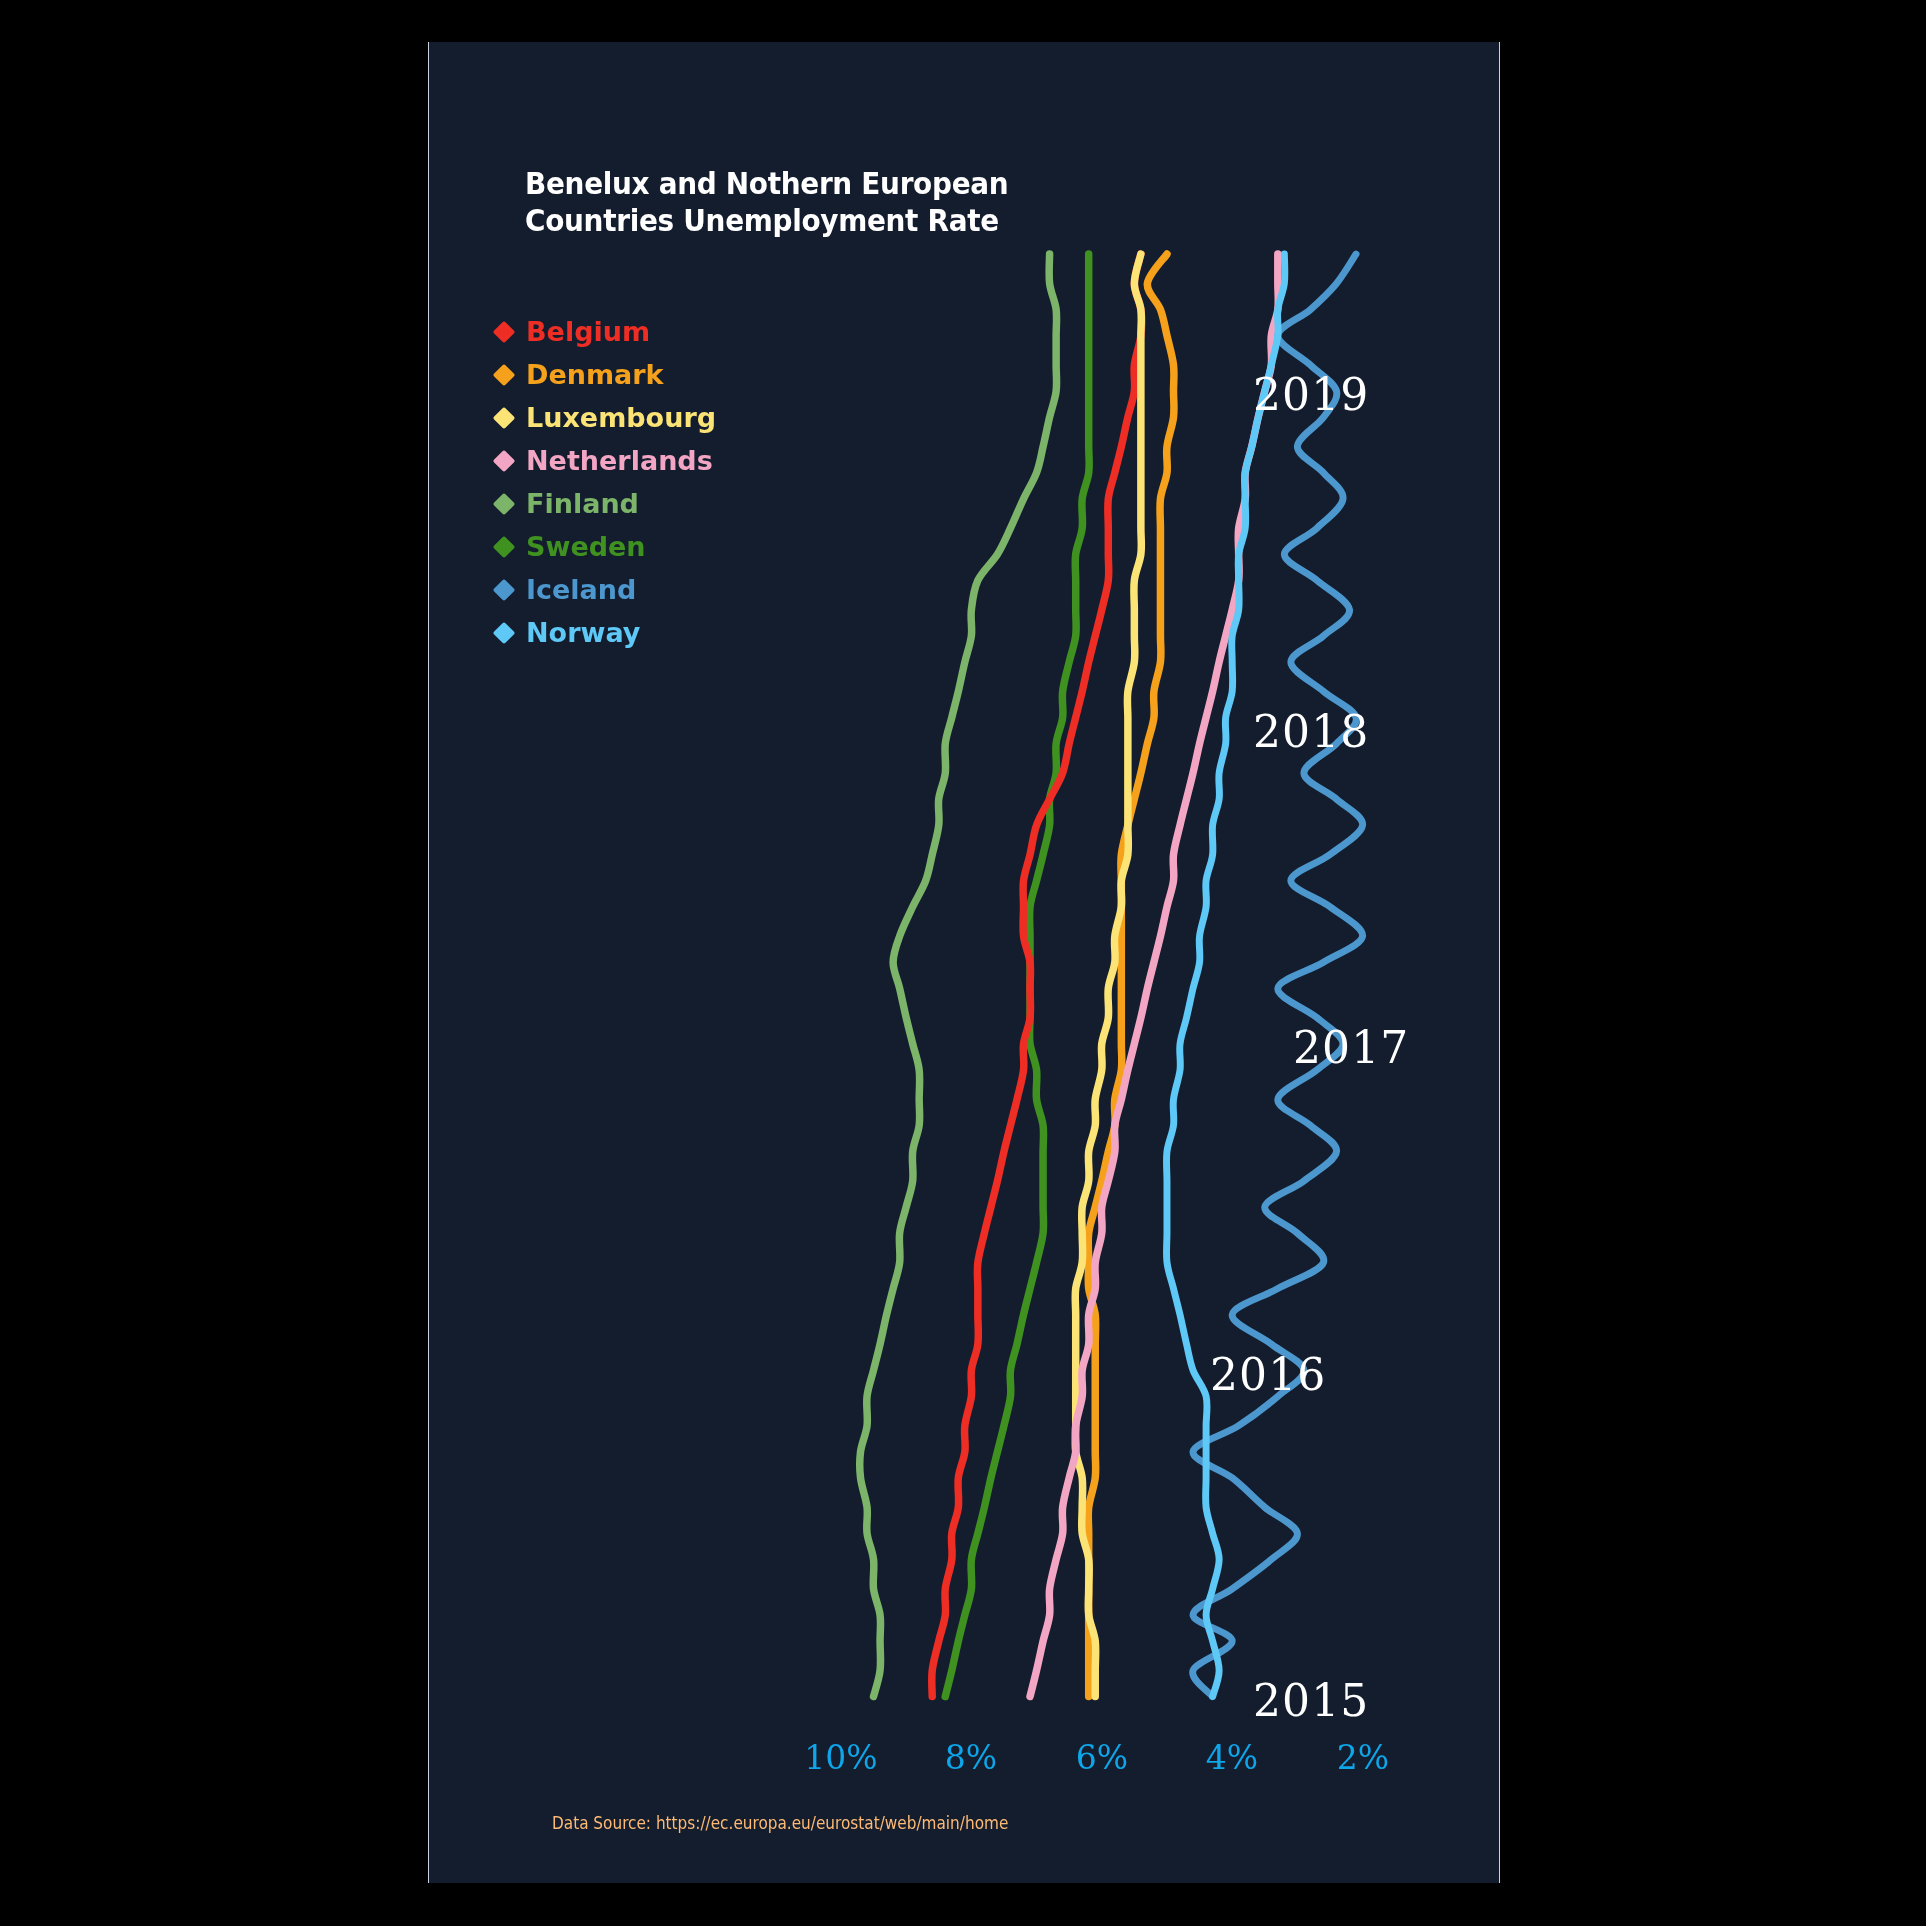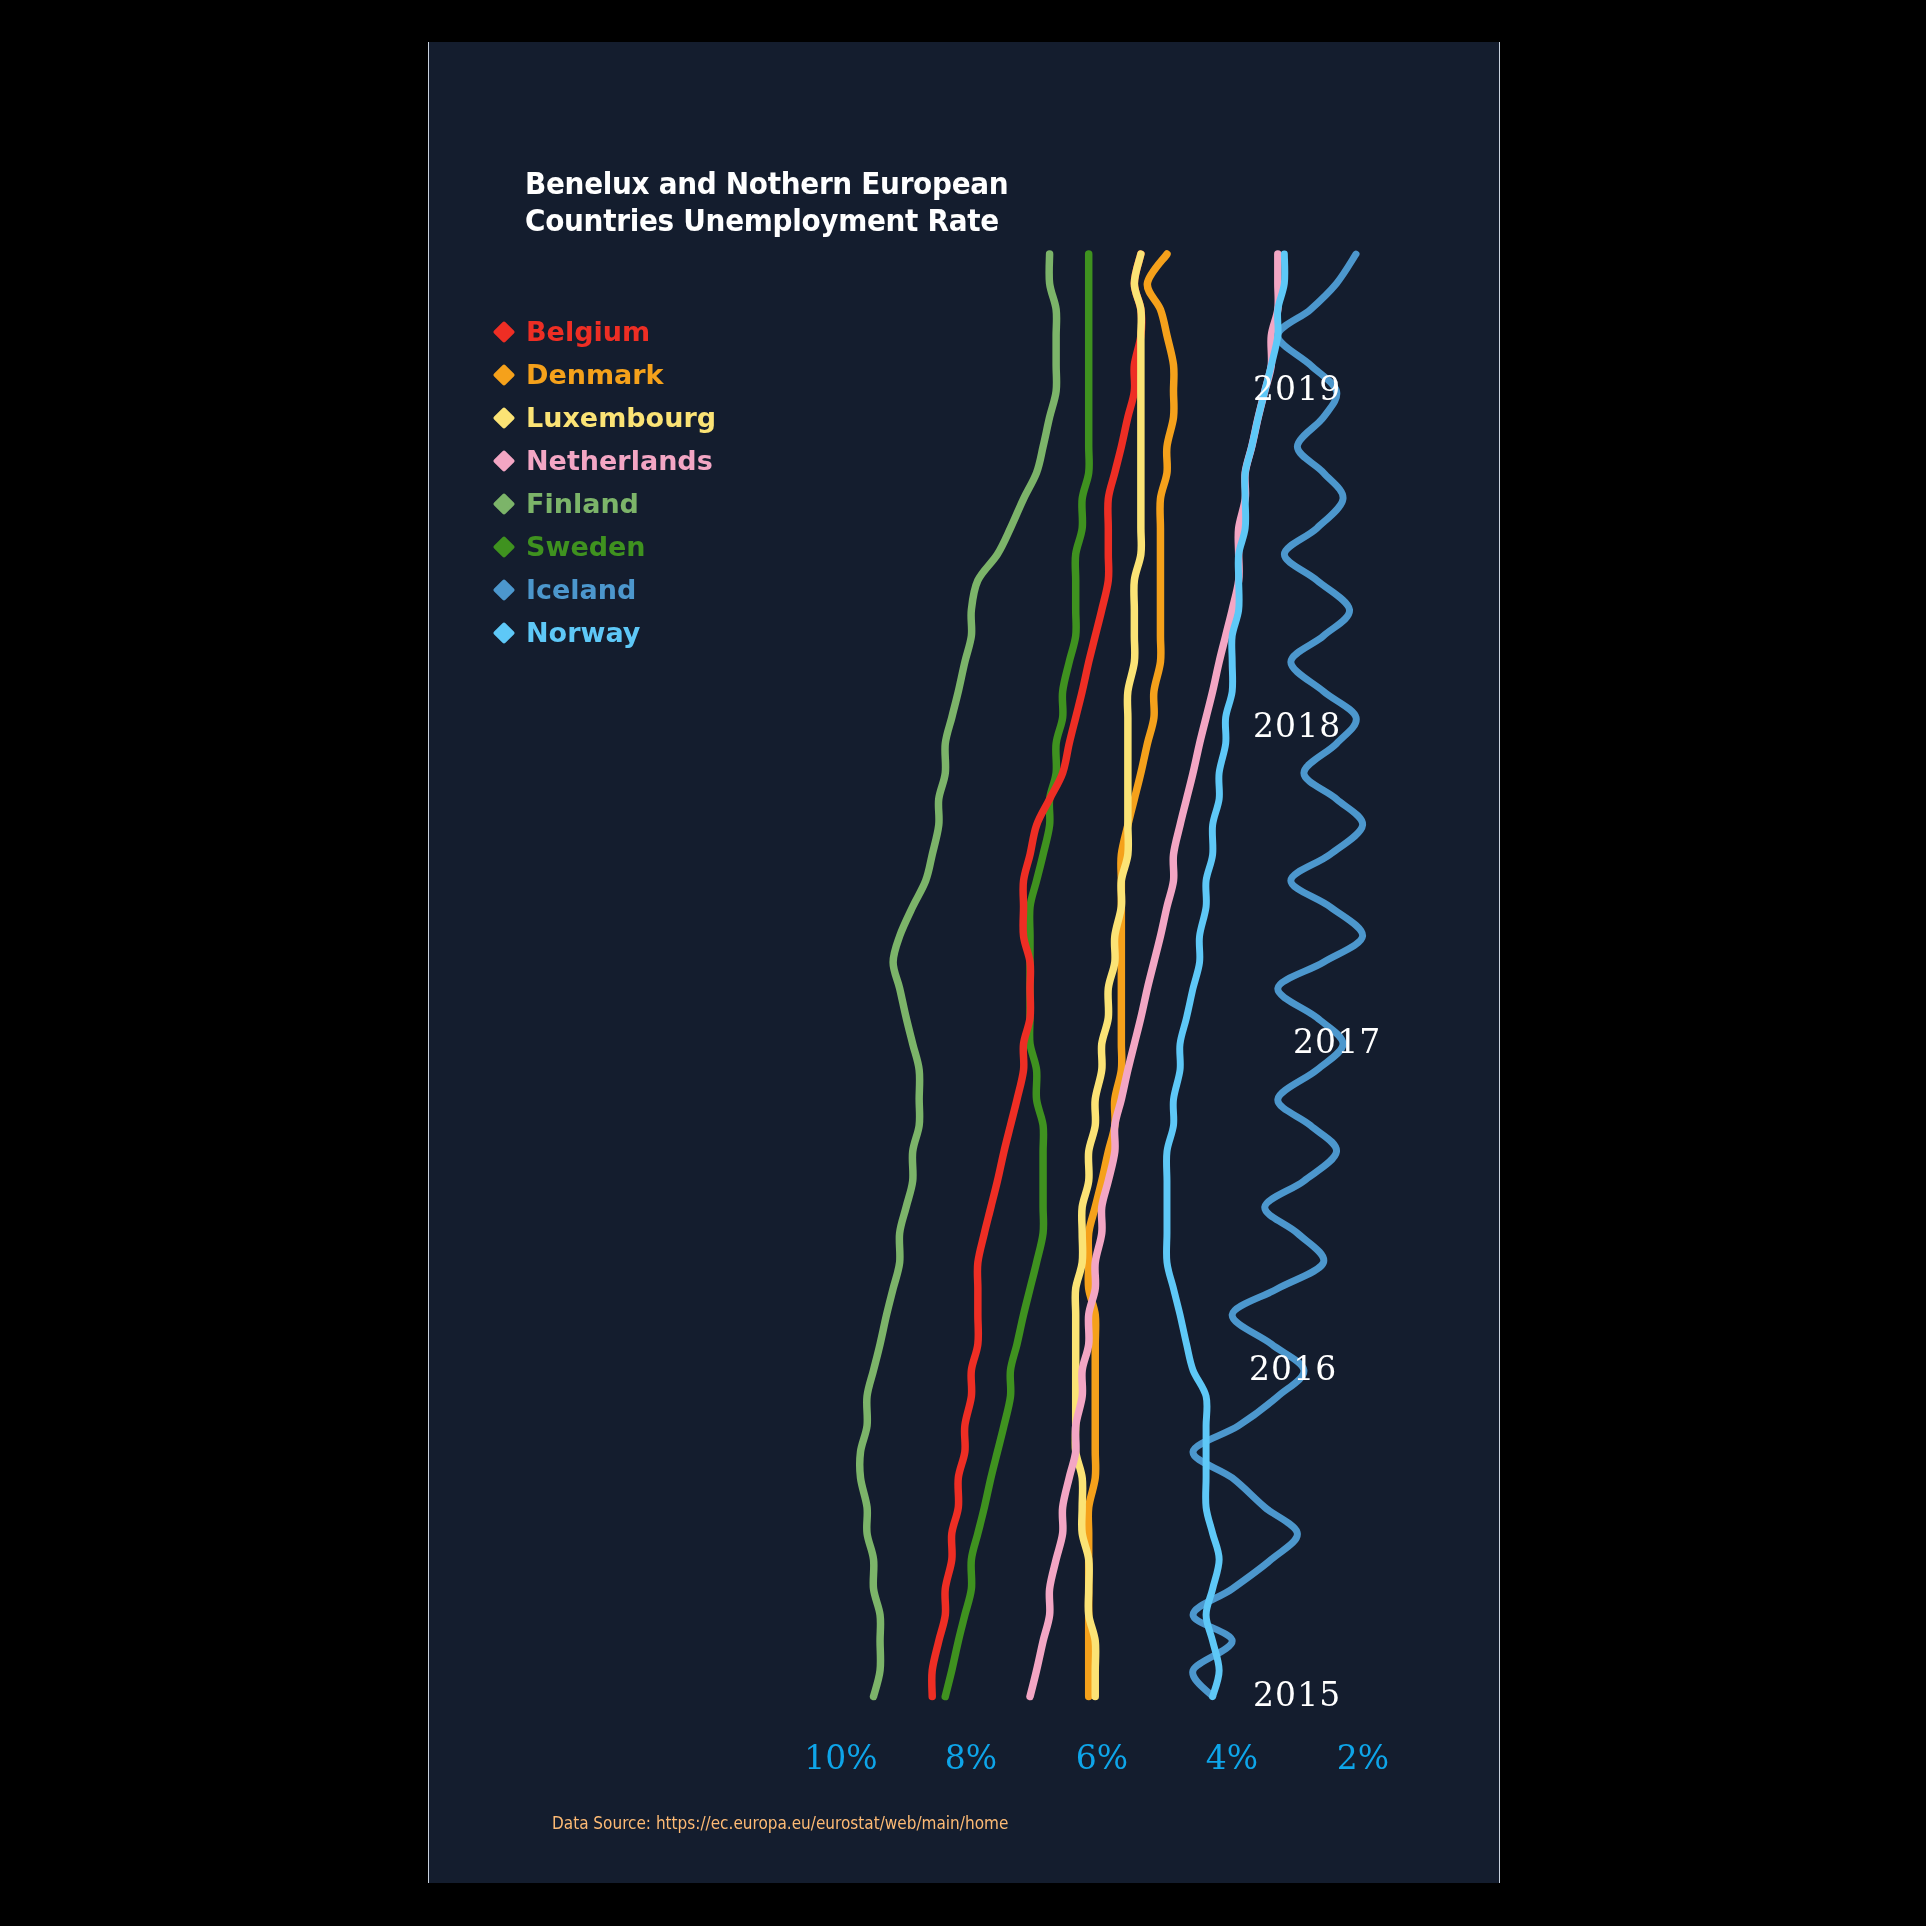--- a/index.html
+++ b/index.html
@@ -8,21 +8,21 @@
   #canvas{position:absolute;left:428px;top:42px;width:1070px;height:1841px;
           background:#141d2e;border-left:1.6px solid #c9d2de;border-right:1.6px solid #c9d2de;}
   #title{position:absolute;left:96px;top:123px;width:535px;
          color:#ffffff;font-size:31px;font-weight:bold;line-height:1.18;
          font-family:"DejaVu Sans Condensed","Liberation Sans",sans-serif;letter-spacing:-0.3px;}
   #title .tl{display:block;}
   #legend{position:absolute;left:67px;top:268px;}
   .leg-row{display:flex;align-items:center;height:43px;}
   .leg-dot{width:16px;height:16px;transform:rotate(45deg);margin-right:14px;flex:0 0 auto;border-radius:2.1px;}
   .leg-lbl{font-size:27px;font-weight:bold;font-family:"DejaVu Sans","Liberation Sans",sans-serif;white-space:nowrap;}
-  .ylab{position:absolute;color:#ffffff;font-size:33px;
+  .ylab{position:absolute;color:#ffffff;font-size:44px;
         font-family:"DejaVu Serif","Liberation Serif",serif;letter-spacing:1.1px;}
   .xlab{position:absolute;color:#0ea5e9;font-size:33px;
         font-family:"DejaVu Serif","Liberation Serif",serif;transform:translateX(-50%);}
   #source{position:absolute;left:123px;top:1771px;color:#fdba74;font-size:17px;
           font-family:"DejaVu Sans Condensed","Liberation Sans",sans-serif;}
   svg{position:absolute;left:0;top:0;}
 </style>
 </head>
 <body>
 
@@ -82,17 +82,17 @@
 
     <div id="source">Data Source: https://ec.europa.eu/eurostat/web/main/home</div>
   <div class="xlab" style="left: 412px; top: 1696px;">10%</div>
       <div class="xlab" style="left: 542px; top: 1696px;">8%</div>
       <div class="xlab" style="left: 673px; top: 1696px;">6%</div>
       <div class="xlab" style="left: 803px; top: 1696px;">4%</div>
       <div class="xlab" style="left: 934px; top: 1696px;">2%</div>
       <div class="ylab" style="left: 824px; top: 327px;">2019</div>
       <div class="ylab" style="left: 824px; top: 664px;">2018</div>
       <div class="ylab" style="left: 864px; top: 980px;">2017</div>
-      <div class="ylab" style="left: 820px; top: 1307px;">2016</div>
+      <div class="ylab" style="left: 781px; top: 1307px;">2016</div>
       <div class="ylab" style="left: 824px; top: 1633px;">2015</div>
     </div>
 </div>
 
 
 </body></html>

